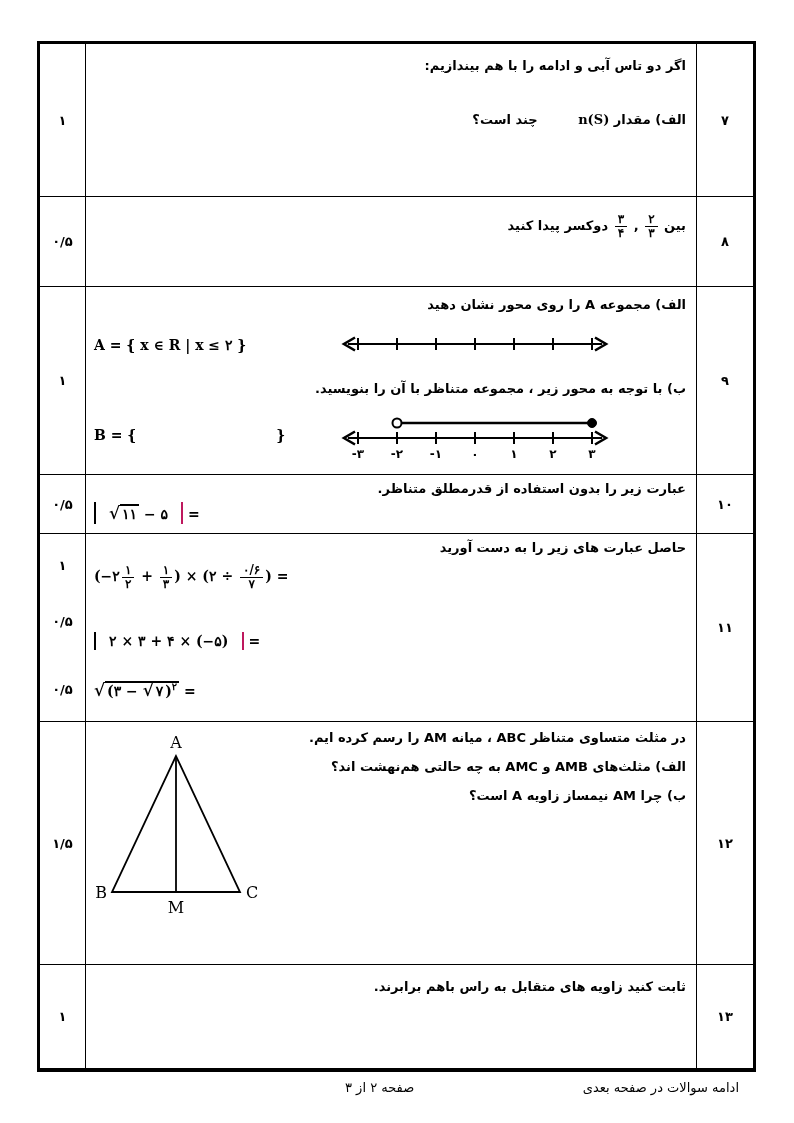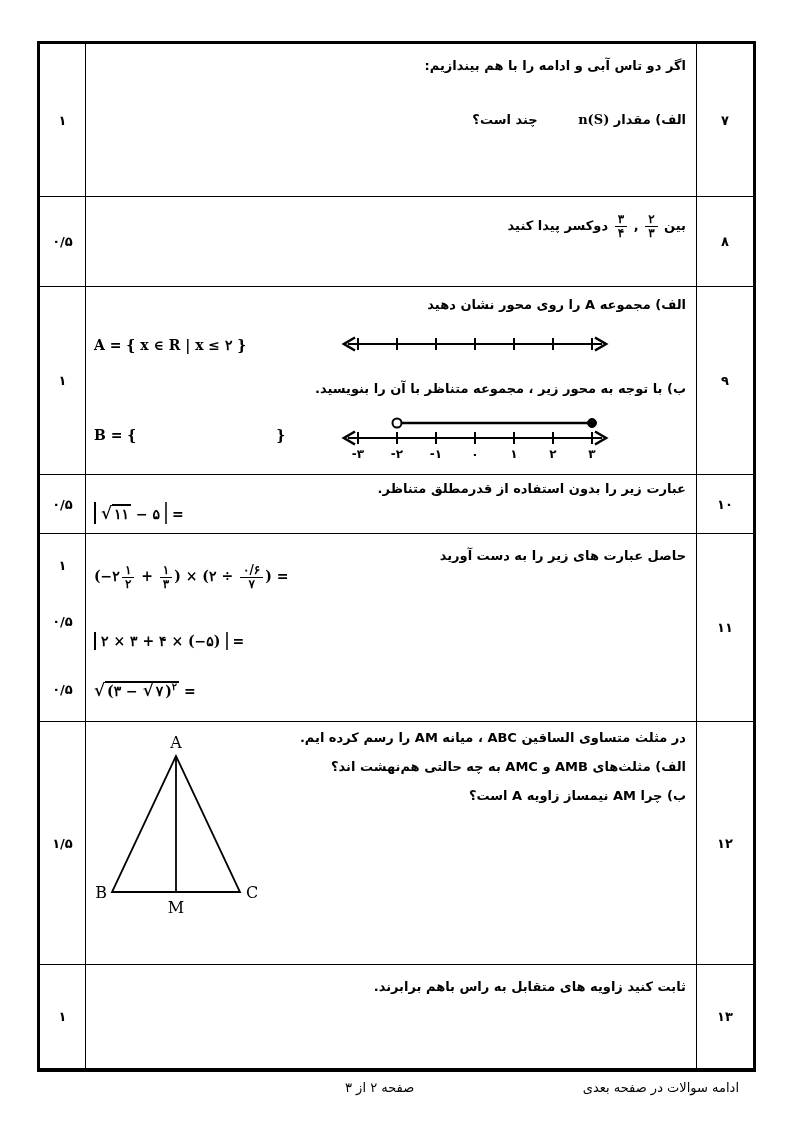--- a/index.html
+++ b/index.html
@@ -16,21 +16,21 @@
         font-weight:bold;font-size:13px;}
   .ptext{position:absolute;right:10px;white-space:nowrap;direction:rtl;
         font-weight:bold;font-size:13px;line-height:1.25;}
   .math,.mathblock{font-family:"DejaVu Serif","Liberation Serif",serif;font-weight:bold;}
   .mathblock{position:absolute;white-space:nowrap;direction:ltr;font-size:14px;}
   .ltr{direction:ltr;unicode-bidi:isolate;display:inline-block;margin-left:36px;}
   .frac{display:inline-block;text-align:center;vertical-align:middle;
         font-family:"DejaVu Serif","Liberation Serif",serif;font-weight:bold;font-size:12px;line-height:1.05;margin:0 2px;}
   .frac .num{display:block;padding:0 3px;}
   .frac .den{display:block;border-top:1.5px solid #000;padding:0 3px;}
-  .abs{display:inline-block;border-left:2px solid #000;border-right:2px solid #404040;padding:1px 5px;}
+  .abs{display:inline-block;border-left:2px solid #000;border-right:2px solid #be185d;padding:1px 13px;}
   .rtsign{font-size:1.2em;}
   .ovl{border-top:2px solid #000;padding:0 2px;}
   sup{font-size:0.7em;}
   .spacer{display:inline-block;width:140px;}
   .axis-wrap{position:absolute;direction:ltr;}
   .axis-labels{position:absolute;direction:ltr;width:270px;height:16px;}
   .axis-labels span{position:absolute;top:0;width:26px;text-align:center;
         font-size:12px;font-weight:bold;direction:ltr;}
   .score-abs{position:absolute;left:0;width:100%;text-align:center;}
   .footer-note{position:absolute;font-weight:normal;font-size:13px;white-space:nowrap;direction:rtl;}
@@ -133,21 +133,21 @@
       <div class="ptext" style="top:6px">عبارت زیر را بدون استفاده از قدرمطلق متناظر.</div>
       <div class="mathblock" style="left:8px;top:27px">
         <span class="abs"><span class="rtsign">√</span><span class="ovl">۱۱</span> <span>− ۵</span></span>
         <span>=</span>
       </div>
     </div>
     <div class="cell score bb">۰/۵</div>
 
     <div class="cell qnum bb">۱۱</div>
     <div class="cell main bb">
-      <div class="ptext" style="top:14px">حاصل عبارت های زیر را به دست آورید</div>
+      <div class="ptext" style="top:6px">حاصل عبارت های زیر را به دست آورید</div>
 
       <div class="mathblock" style="left:8px;top:30px">
         <span>(−۲</span><span class="frac"><span class="num">۱</span><span class="den">۲</span></span>
         <span>+</span>
         <span class="frac"><span class="num">۱</span><span class="den">۳</span></span><span>) × (۲ ÷</span>
         <span class="frac"><span class="num">۰/۶</span><span class="den">۷</span></span><span>) =</span>
       </div>
 
       <div class="mathblock" style="left:8px;top:98px">
         <span class="abs"><span>۲ × ۳ + ۴ × (−۵)</span></span>
@@ -160,21 +160,21 @@
       </div>
     </div>
     <div class="cell score bb">
       <span class="score-abs" style="top:24px">۱</span>
       <span class="score-abs" style="top:80px">۰/۵</span>
       <span class="score-abs" style="top:148px">۰/۵</span>
     </div>
 
     <div class="cell qnum bb">۱۲</div>
     <div class="cell main bb">
-      <div class="ptext" style="top:8px">در مثلث متساوی الساقین ABC ، میانه AM را رسم کرده ایم.</div>
+      <div class="ptext" style="top:8px">در مثلث متساوی متناظر ABC ، میانه AM را رسم کرده ایم.</div>
       <div class="ptext" style="top:37px">الف) مثلث‌های AMB و AMC به چه حالتی هم‌نهشت اند؟</div>
       <div class="ptext" style="top:66px">ب) چرا AM نیمساز زاویه A است؟</div>
       <div class="axis-wrap" style="left:10px;top:12px">
         <svg width="170" height="185" viewBox="0 0 170 185">
           <g stroke="#000" stroke-width="1.8" fill="none">
             <polygon points="80,22 16,158 144,158"></polygon>
             <line x1="80" y1="22" x2="80" y2="158"></line>
           </g>
           <g font-family="DejaVu Serif, Liberation Serif, serif" font-size="16" fill="#000">
             <text x="80" y="14" text-anchor="middle">A</text>

